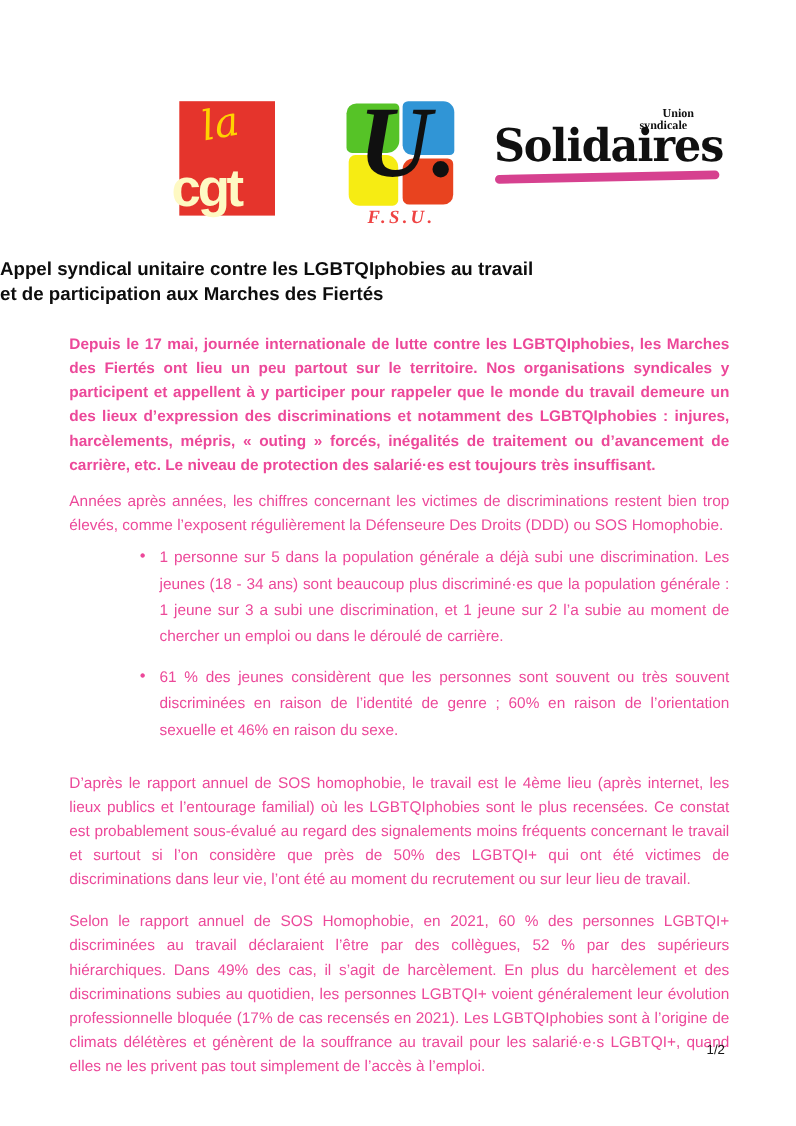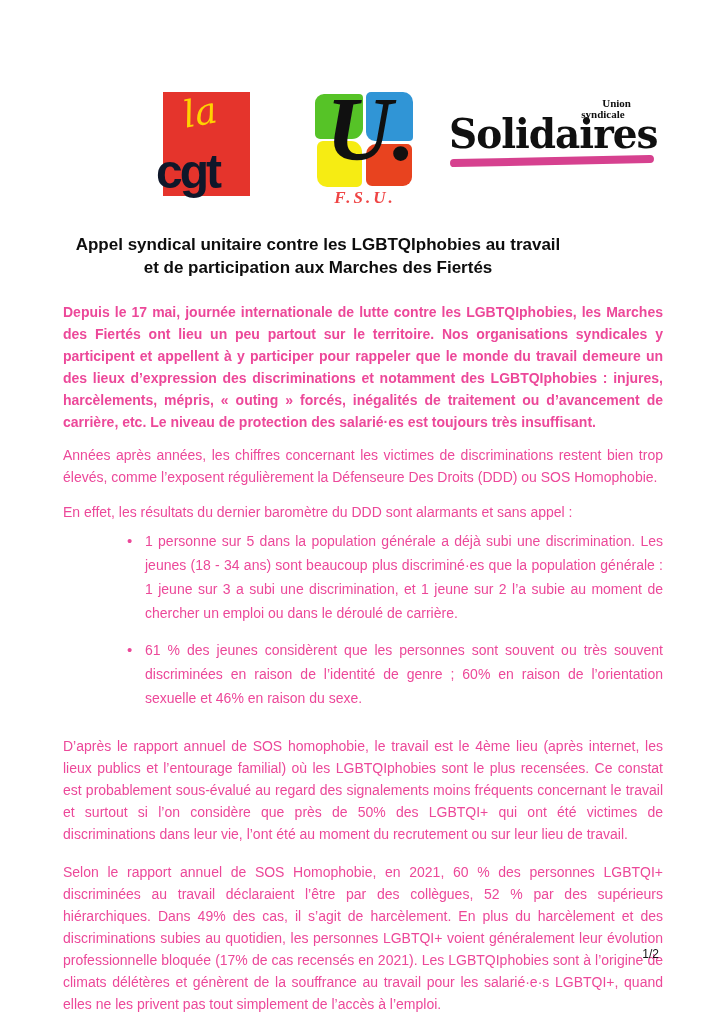--- a/index.html
+++ b/index.html
@@ -19,21 +19,21 @@
   
   .cgt-logo{position:absolute;left:163px;top:0;width:87px;height:104px;background:var(--cgt-red,#e5342c);}
   .cgt-la{
     position:absolute;top:2px;left:20px;
     font-family:"DejaVu Serif",serif;font-style:italic;
     color:var(--cgt-yellow,#ffd200);font-size:37px;line-height:1;
     transform:rotate(-10deg);
   }
   .cgt-acronym{
     position:absolute;bottom:0px;left:-7px;
-    color:#0f172a;font-weight:bold;font-size:48px;line-height:1;
+    color:#fef9c3;font-weight:bold;font-size:48px;line-height:1;
     letter-spacing:-3px;
   }
 
   
   .fsu-logo{position:absolute;left:315px;top:0;width:100px;}
   .fsu-squares{position:relative;width:100px;height:95px;}
   .fsu-sq{position:absolute;}
   .sq-green{left:0;top:2px;width:48px;height:45px;background:var(--fsu-green,#56c327);border-radius:9px 4px 11px 5px;}
   .sq-blue{left:51px;top:0;width:47px;height:49px;background:var(--fsu-blue,#3095d6);border-radius:5px 10px 4px 9px;}
   .sq-yellow{left:2px;top:49px;width:45px;height:46px;background:var(--fsu-yellow,#f6ec13);border-radius:6px 11px 5px 10px;}
@@ -68,21 +68,21 @@
     margin-top:5px;margin-left:1px;
     width:204px;height:8px;
     background:var(--solidaires-pink,#d6418f);
     border-radius:4px/50%;
     transform:rotate(-1.2deg);
   }
 
   
   .doc-title{
     position:absolute;top:233px;left:0;width:636px;
-    text-align:center;font-weight:bold;font-size:17px;line-height:23px;
+    font-weight:bold;font-size:17px;line-height:23px;
     color:#0d0d0d;
   }
 
   
   .body-text{
     position:absolute;left:63px;top:301px;width:600px;
     font-size:14px;line-height:22px;text-align:justify;color:#ec4899;
   }
   .body-text p{margin:0;}
   .p-bold{font-weight:bold;}
@@ -143,21 +143,20 @@
   </div>
 
   <div class="doc-title">
     <div>Appel syndical unitaire contre les LGBTQIphobies au travail</div>
     <div>et de participation aux Marches des Fiertés</div>
   </div>
 
   <div class="body-text">
     <p class="p-bold">Depuis le 17 mai, journée internationale de lutte contre les LGBTQIphobies, les Marches des Fiertés ont lieu un peu partout sur le territoire. Nos organisations syndicales y participent et appellent à y participer pour rappeler que le monde du travail demeure un des lieux d’expression des discriminations et notamment des LGBTQIphobies : injures, harcèlements, mépris, « outing » forcés, inégalités de traitement ou d’avancement de carrière, etc. Le niveau de protection des salarié·es est toujours très insuffisant.</p>
     <p class="p-gap-s">Années après années, les chiffres concernant les victimes de discriminations restent bien trop élevés, comme l’exposent régulièrement la Défenseure Des Droits (DDD) ou SOS Homophobie.</p>
-    <p class="p-gap-m">En effet, les résultats du dernier baromètre du DDD sont alarmants et sans appel :</p>
     <ul class="bullets">
       <li>1 personne sur 5 dans la population générale a déjà subi une discrimination. Les jeunes (18 - 34 ans) sont beaucoup plus discriminé·es que la population générale : 1 jeune sur 3 a subi une discrimination, et 1 jeune sur 2 l’a subie au moment de chercher un emploi ou dans le déroulé de carrière.</li>
       <li>61 % des jeunes considèrent que les personnes sont souvent ou très souvent discriminées en raison de l’identité de genre ; 60% en raison de l’orientation sexuelle et 46% en raison du sexe.</li>
     </ul>
     <p class="p-gap-l">D’après le rapport annuel de SOS homophobie, le travail est le 4ème lieu (après internet, les lieux publics et l’entourage familial) où les LGBTQIphobies sont le plus recensées. Ce constat est probablement sous-évalué au regard des signalements moins fréquents concernant le travail et surtout si l’on considère que près de 50% des LGBTQI+ qui ont été victimes de discriminations dans leur vie, l’ont été au moment du recrutement ou sur leur lieu de travail.</p>
     <p class="p-gap-xl">Selon le rapport annuel de SOS Homophobie, en 2021, 60 % des personnes LGBTQI+ discriminées au travail déclaraient l’être par des collègues, 52 % par des supérieurs hiérarchiques. Dans 49% des cas, il s’agit de harcèlement. En plus du harcèlement et des discriminations subies au quotidien, les personnes LGBTQI+ voient généralement leur évolution professionnelle bloquée (17% de cas recensés en 2021). Les LGBTQIphobies sont à l’origine de climats délétères et génèrent de la souffrance au travail pour les salarié·e·s LGBTQI+, quand elles ne les privent pas tout simplement de l’accès à l’emploi.</p>
   </div>
 
   <div class="page-number">1/2</div>
 

